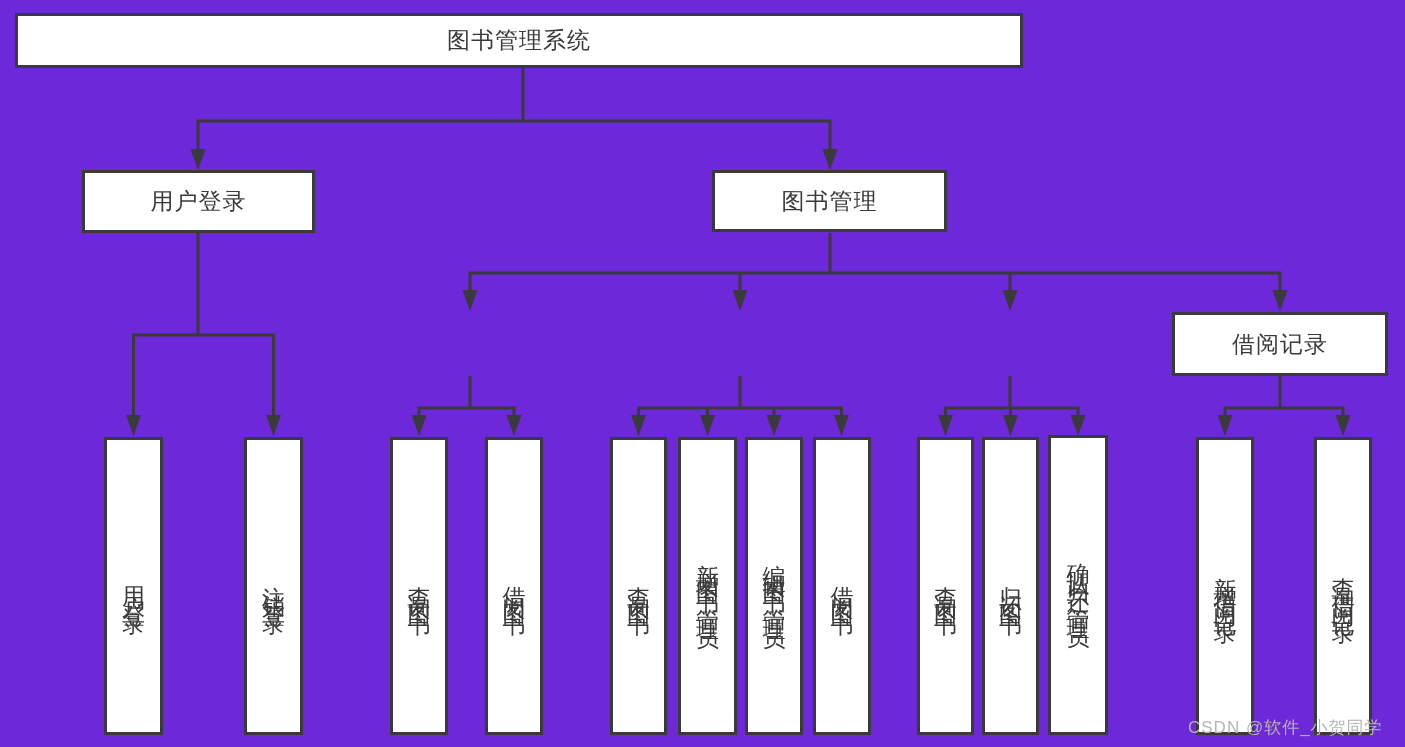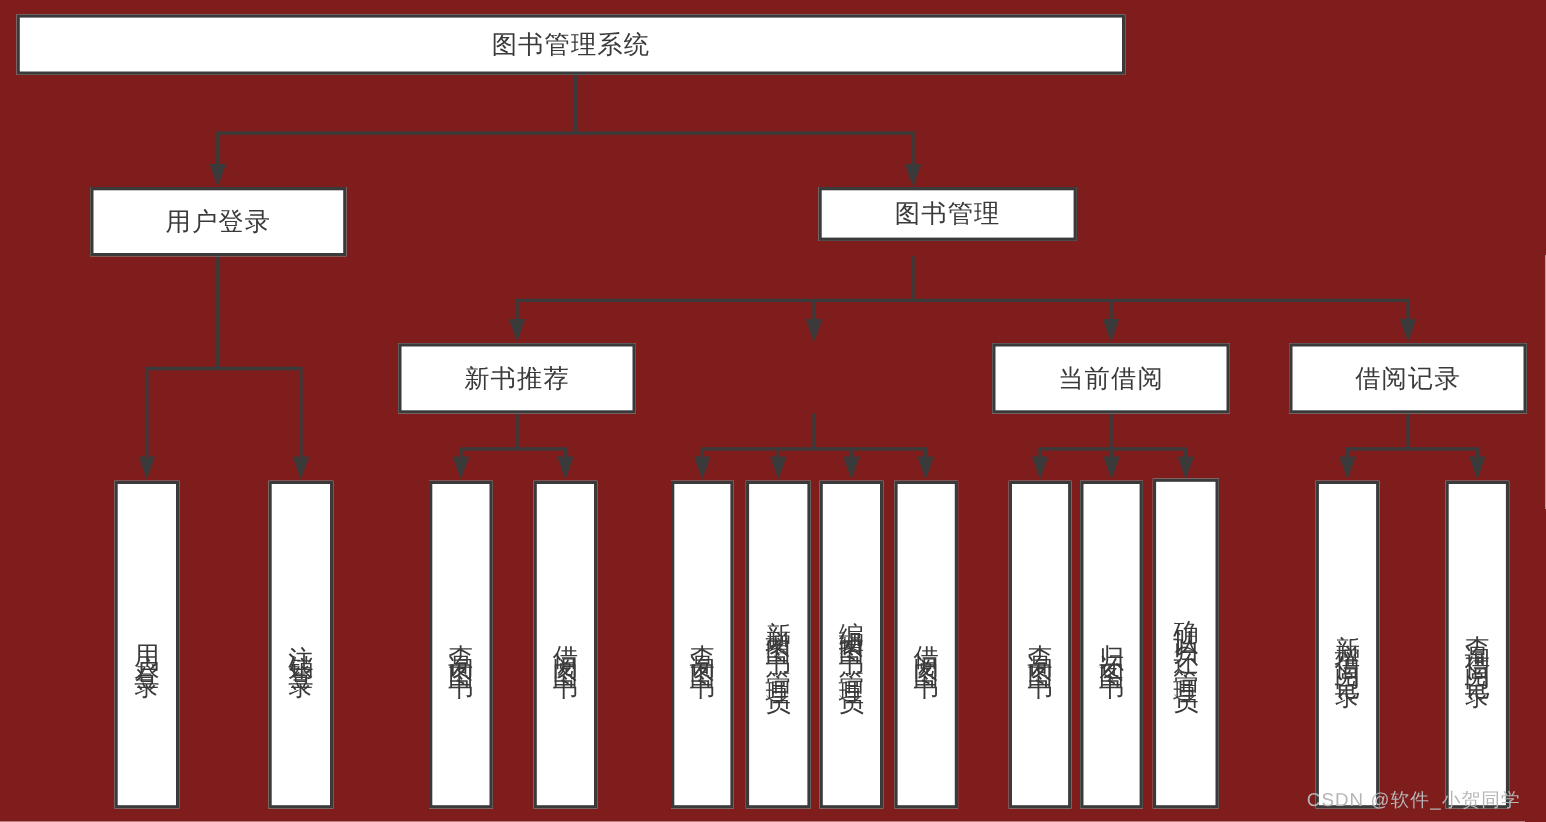--- a/index.html
+++ b/index.html
@@ -5,21 +5,21 @@
   html, body {
     margin: 0;
     padding: 0;
     background: #ffffff;
     font-family: "Liberation Sans", "DejaVu Sans", sans-serif;
   }
   .canvas {
     position: relative;
     width: 1405px;
     height: 747px;
-    background: #7f1d1d;
+    background: #6d28d9;
     overflow: hidden;
   }
   .connectors {
     position: absolute;
     left: 0;
     top: 0;
     width: 1405px;
     height: 747px;
   }
   .node {
@@ -112,24 +112,22 @@
       M938 415 L953 415 L945.5 436 Z
       M1003 415 L1018 415 L1010.5 436 Z
       M1070.5 415 L1085.5 415 L1078 436 Z
       M1217.5 415 L1232.5 415 L1225 436 Z
       M1335.5 415 L1350.5 415 L1343 436 Z"></path>
   </svg>
 
   <div class="node hnode" style="left:15px; top:13px; width:1008px; height:55px;">图书管理系统</div>
 
   <div class="node hnode" style="left:82px; top:170px; width:233px; height:63px;">用户登录</div>
-  <div class="node hnode" style="left:744px; top:170px; width:235px; height:49px;">图书管理</div>
+  <div class="node hnode" style="left:712px; top:170px; width:235px; height:62px;">图书管理</div>
 
-  <div class="node hnode" style="left:362px; top:312px; width:216px; height:64px;">新书推荐</div>
-  <div class="node hnode" style="left:902px; top:312px; width:216px; height:64px;">当前借阅</div>
   <div class="node hnode" style="left:1172px; top:312px; width:216px; height:64px;">借阅记录</div>
 
   <div class="node vnode" style="left:104px; top:437px; width:59px; height:298px;">
     <span>用户登录</span>
   </div>
   <div class="node vnode" style="left:244px; top:437px; width:59px; height:298px;">
     <span>注销登录</span>
   </div>
 
   <div class="node vnode" style="left:390px; top:437px; width:58px; height:298px;">

